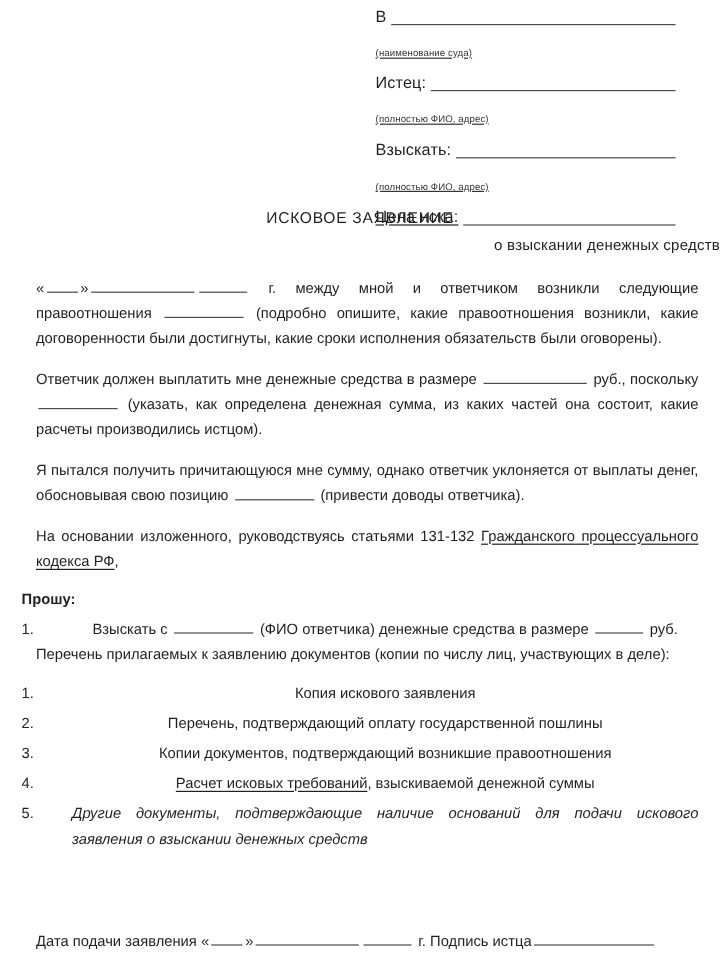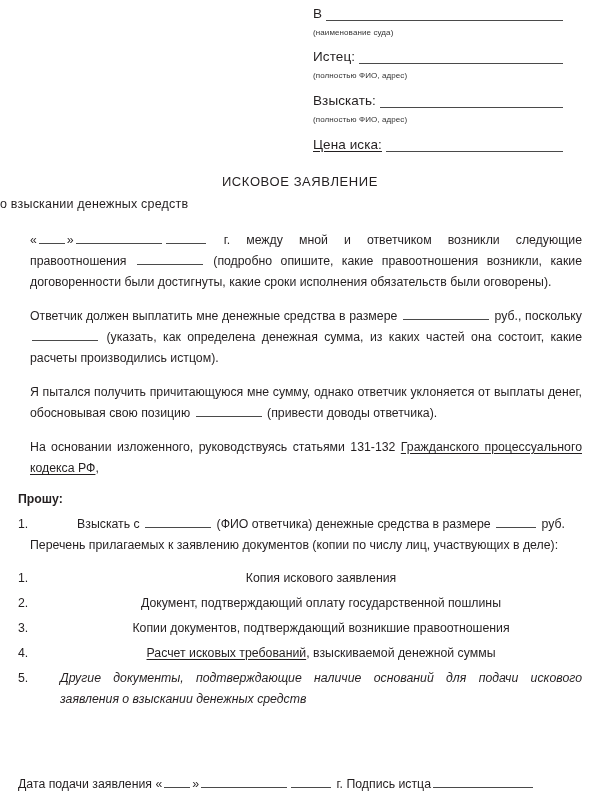--- a/index.html
+++ b/index.html
@@ -48,43 +48,44 @@
   .hdr-rule {
     flex: 1 1 auto;
     border-bottom: 1.2px solid #4a4a4a;
     margin-left: 4px;
     height: 12px;
   }
   .hdr-caption {
     font-size: 8px;
     line-height: 10px;
     color: #333;
-    margin-top: 7px;
+    margin-top: 19px;
     letter-spacing: 0.1px;
+    text-decoration: underline;
   }
   .sp-11 { height: 11px; }
   .sp-12 { height: 12px; }
 
   
   .doc-title {
     position: absolute;
     top: 174px;
     left: 0;
     width: 600px;
     text-align: center;
     font-size: 13px;
     font-weight: normal;
     letter-spacing: 0.6px;
   }
   .doc-subtitle {
     position: absolute;
     top: 197px;
     left: 0;
     width: 600px;
-    text-align: left;
+    text-align: right;
     font-size: 12.5px;
     letter-spacing: 0.2px;
   }
 
   
   .body-area {
     position: absolute;
     left: 18px;
     top: 230px;
     width: 564px;
@@ -137,21 +138,21 @@
   .list-block .num-row { margin-bottom: 4px; }
   .list-block .num-row .txt.just {
     text-align: justify;
     text-justify: inter-word;
     font-style: italic;
   }
 
   
   .footer-line {
     position: absolute;
-    left: 18px;
+    left: 30px;
     top: 775px;
     width: 564px;
     font-size: 12.3px;
     line-height: 18px;
     white-space: nowrap;
   }
 </style>
 </head>
 <body>
 
@@ -214,21 +215,21 @@
 
     <div class="list-block">
 
       <div class="num-row">
         <span class="num">1.</span>
         <span class="txt">Копия искового заявления</span>
       </div>
 
       <div class="num-row">
         <span class="num">2.</span>
-        <span class="txt">Документ,  подтверждающий оплату государственной пошлины</span>
+        <span class="txt">Перечень,  подтверждающий оплату государственной пошлины</span>
       </div>
 
       <div class="num-row">
         <span class="num">3.</span>
         <span class="txt">Копии документов, подтверждающий возникшие правоотношения</span>
       </div>
 
       <div class="num-row">
         <span class="num">4.</span>
         <span class="txt"><span class="u-link">Расчет исковых требований</span><span>, взыскиваемой денежной суммы</span></span>

